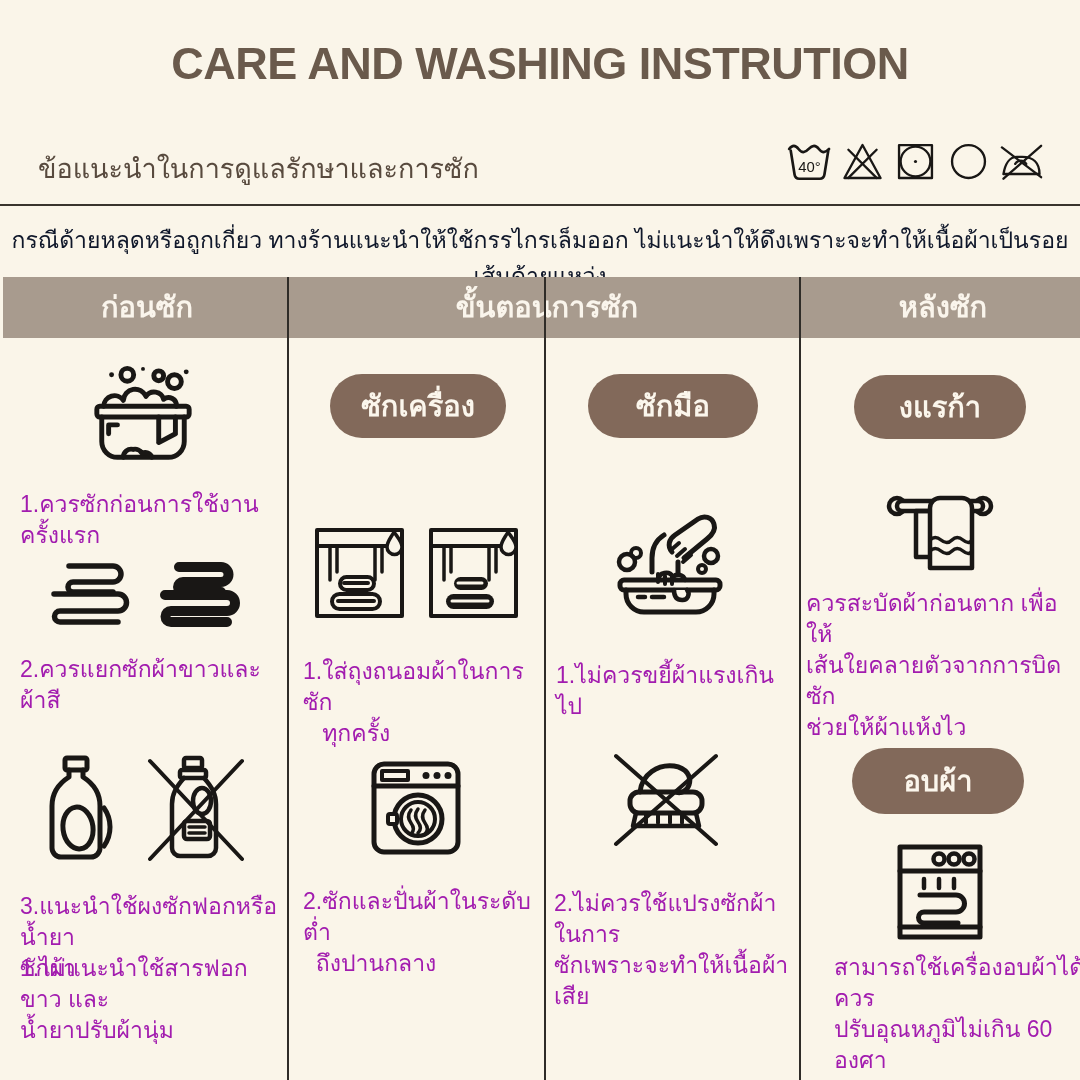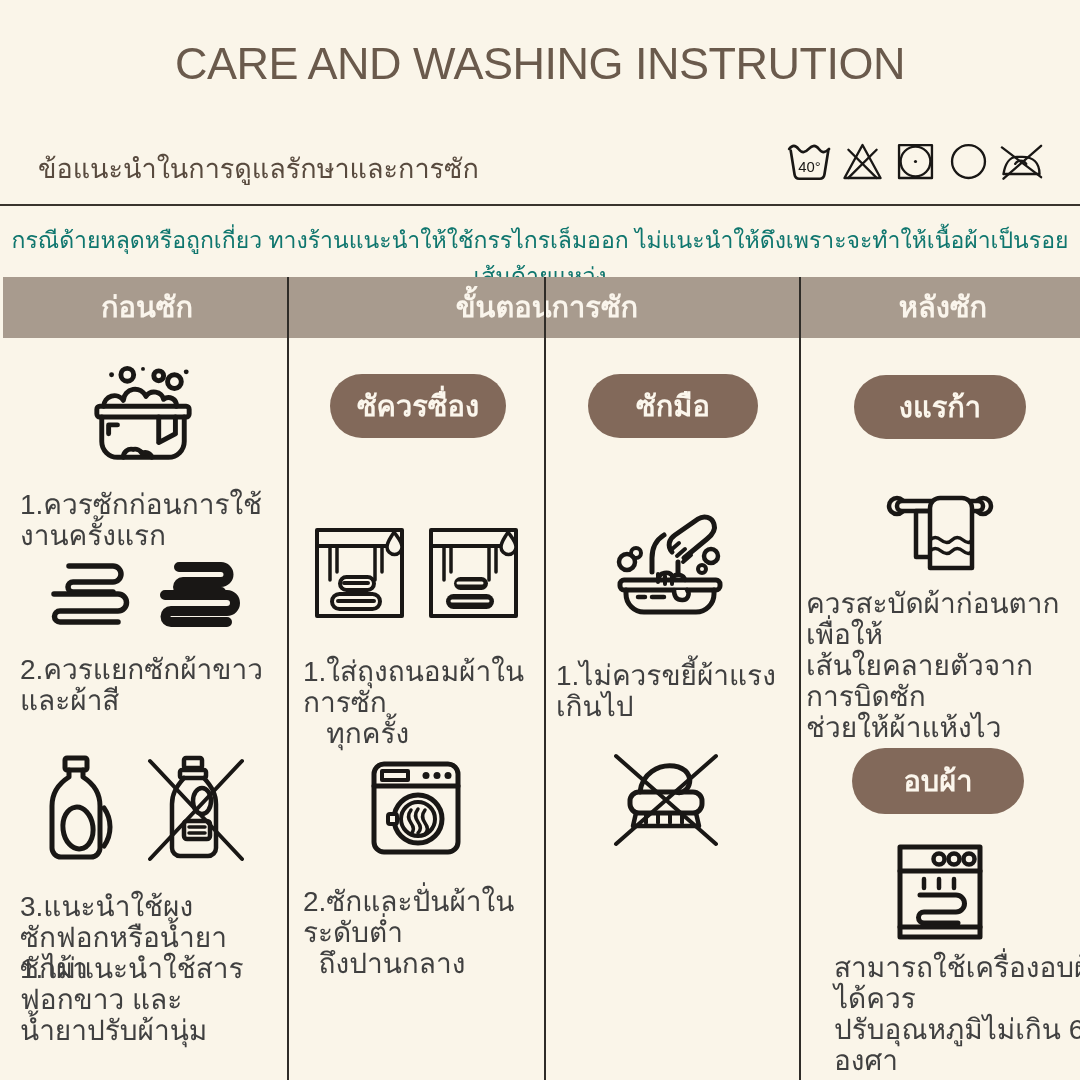--- a/index.html
+++ b/index.html
@@ -5,36 +5,36 @@
   html,body{margin:0;padding:0;}
   body{
     width:1080px;height:1080px;
     font-family:"Liberation Sans","DejaVu Sans",sans-serif;
     background:#FAF5E9;
   }
   #canvas{position:relative;width:1080px;height:1080px;background:#FAF5E9;overflow:hidden;}
 
   .title{
     position:absolute;top:38px;left:0;width:1080px;
-    text-align:center;font-size:45px;font-weight:400;
+    text-align:center;font-size:45px;font-weight:700;
     letter-spacing:-.5px;color:#6A5A4C;
   }
   .subtitle{
     position:absolute;top:147px;left:38px;
     font-size:27px;font-weight:400;color:#584A3E;
   }
   .symbols{
     position:absolute;top:138px;left:786px;
     display:flex;gap:6px;align-items:center;
   }
   .symbols .sym{width:47px;height:52px;}
   .rule{position:absolute;top:204px;left:0;width:1080px;height:2px;background:#39342D;}
   .note{
     position:absolute;top:222px;left:0;width:1080px;
-    text-align:center;font-size:23px;color:#0f766e;
+    text-align:center;font-size:23px;color:#0f172a;
   }
 
   .band{
     position:absolute;top:277px;left:3px;width:1080px;height:61px;
     background:#A89B8E;display:flex;
   }
   .band-cell{
     height:61px;line-height:61px;text-align:center;
     color:#FAF5EC;font-size:29px;font-weight:700;
   }
@@ -42,21 +42,21 @@
 
   .vline{position:absolute;top:277px;width:2px;height:803px;background:#2F2C28;}
   .v1{left:287px;} .v2{left:544px;} .v3{left:799px;}
 
   .pill{
     position:absolute;height:64px;border-radius:33px;background:#82695A;
     color:#FBF6EC;font-size:29px;font-weight:700;
     display:flex;align-items:center;justify-content:center;
   }
   .txt{
-    position:absolute;font-size:28px;line-height:31px;color:#404040;
+    position:absolute;font-size:23px;line-height:31px;color:#a21caf;
     white-space:pre-wrap;
   }
   .ctr{}
   .icon{position:absolute;}
   .icon svg{width:100%;height:100%;display:block;}
 
   
   .st{stroke:#191715;fill:none;stroke-linecap:round;stroke-linejoin:round;}
   .fil{fill:#191715;stroke:none;}
   .bgf{fill:#FAF5E9;}
@@ -160,21 +160,21 @@
       <rect class="st" style="stroke-width:4.5" x="152" y="66" width="26" height="18" rx="3"></rect>
       <path class="st" style="stroke-width:3.5" d="M157,72 h16 M157,78 h16"></path>
       <path class="st" style="stroke-width:4" d="M118,6 L210,104 M210,6 L118,104"></path>
     </svg>
   </div>
   <div class="txt" style="left:20px;top:891px;width:262px">3.แนะนำใช้ผงซักฟอกหรือน้ำยา
 ซักผ้า</div>
   <div class="txt" style="left:20px;top:953px;width:262px">1.ไม่แนะนำใช้สารฟอกขาว และ
 น้ำยาปรับผ้านุ่ม</div>
 
-  <div class="pill" style="left:330px;top:374px;width:176px">ซัควรซื่อง</div>
+  <div class="pill" style="left:330px;top:374px;width:176px">ซักเครื่อง</div>
 
   <div class="icon" style="left:314px;top:522px;width:205px;height:100px">
     <svg viewBox="0 0 205 100">
       <rect class="st" style="stroke-width:4" x="3" y="8" width="85" height="86"></rect>
       <path class="st" style="stroke-width:4" d="M3,24 h85"></path>
       <path class="st" style="stroke-width:3.5" d="M16,24 v34 M23,24 v26 M61,24 v34 M68,24 v26"></path>
       <path class="st bgf" style="stroke-width:3.5" d="M80,10 c-4,7 -7,10 -7,15 a7.5,7.5 0 0 0 15,0 c0,-5 -3,-8 -8,-15 z"></path>
       <rect class="st" style="stroke-width:4" x="26" y="55" width="34" height="13" rx="6.5"></rect>
       <path class="st" style="stroke-width:4" d="M30,61 h24"></path>
       <rect class="st" style="stroke-width:4" x="18" y="72" width="48" height="15" rx="7.5"></rect>
@@ -233,20 +233,22 @@
 
   <div class="icon" style="left:610px;top:748px;width:112px;height:102px">
     <svg viewBox="0 0 112 102">
       <path class="st" style="stroke-width:5" d="M30,44 C32,26 48,16 64,18 c12,2 18,10 15,19 c-2,6 -8,9 -13,7"></path>
       <rect class="st" style="stroke-width:5" x="20" y="44" width="72" height="21" rx="9"></rect>
       <path class="st" style="stroke-width:4.5" d="M26,65 l-3,13 M86,65 l3,13 M23,78 h66"></path>
       <path class="st" style="stroke-width:4" d="M36,65 v10 M48,65 v10 M60,65 v10 M72,65 v10"></path>
       <path class="st" style="stroke-width:4" d="M6,8 L106,96 M106,8 L6,96"></path>
     </svg>
   </div>
+  <div class="txt" style="left:554px;top:888px;width:245px">2.ไม่ควรใช้แปรงซักผ้าในการ
+ซักเพราะจะทำให้เนื้อผ้าเสีย</div>
 
   <div class="pill" style="left:854px;top:375px;width:172px">งแรก้า</div>
 
   <div class="icon" style="left:884px;top:476px;width:112px;height:104px">
     <svg viewBox="0 0 112 104">
       <circle class="st" style="stroke-width:4.5" cx="13" cy="30" r="8"></circle>
       <circle class="st" style="stroke-width:4.5" cx="99" cy="30" r="8"></circle>
       <rect class="st bgf" style="stroke-width:4.5" x="13" y="25" width="86" height="10" rx="5"></rect>
       <rect class="st" style="stroke-width:4.5" x="32" y="35" width="16" height="46"></rect>
       <path class="st bgf" style="stroke-width:4.5" d="M46,92 V32 a10,10 0 0 1 10,-10 h22 a10,10 0 0 1 10,10 v60 z"></path>

